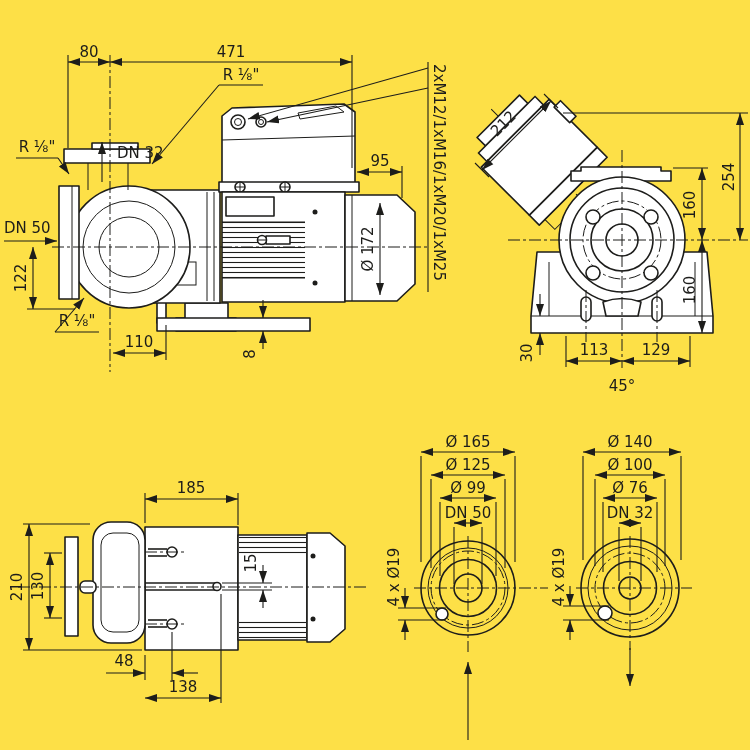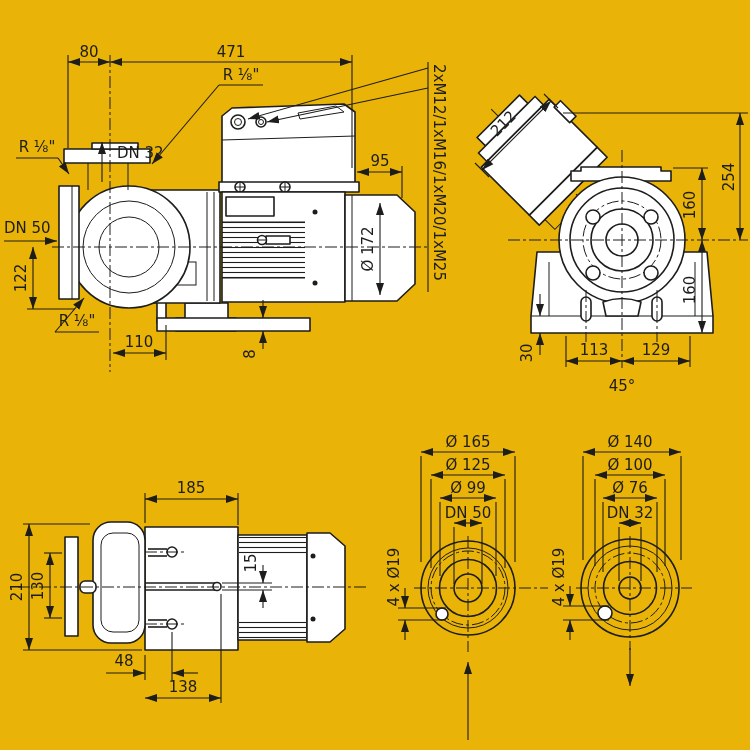--- a/index.html
+++ b/index.html
@@ -1,16 +1,16 @@
 <!DOCTYPE html>
 <html><head>
 <meta charset="utf-8">
 <style>
   html,body{margin:0;padding:0;background:#ffffff;}
-  .stage{width:750px;height:750px;position:relative;background:#eab308;overflow:hidden;}
+  .stage{width:750px;height:750px;position:relative;background:#fde047;overflow:hidden;}
   svg{display:block;}
   .ln{stroke:#1d1d1b;stroke-width:1.6;fill:none;stroke-linejoin:round;}
   .lnw{stroke:#1d1d1b;stroke-width:1.6;fill:#ffffff;stroke-linejoin:round;}
   .thin{stroke:#1d1d1b;stroke-width:1;fill:none;}
   .dimln{stroke:#1d1d1b;stroke-width:1.1;fill:none;}
   .cl{stroke:#1d1d1b;stroke-width:1;fill:none;stroke-dasharray:12 3 3 3;}
   .dim{font-family:"DejaVu Sans","Liberation Sans",sans-serif;font-size:15px;fill:#1d1d1b;}
   .mid{text-anchor:middle;}
 </style>
 </head>

